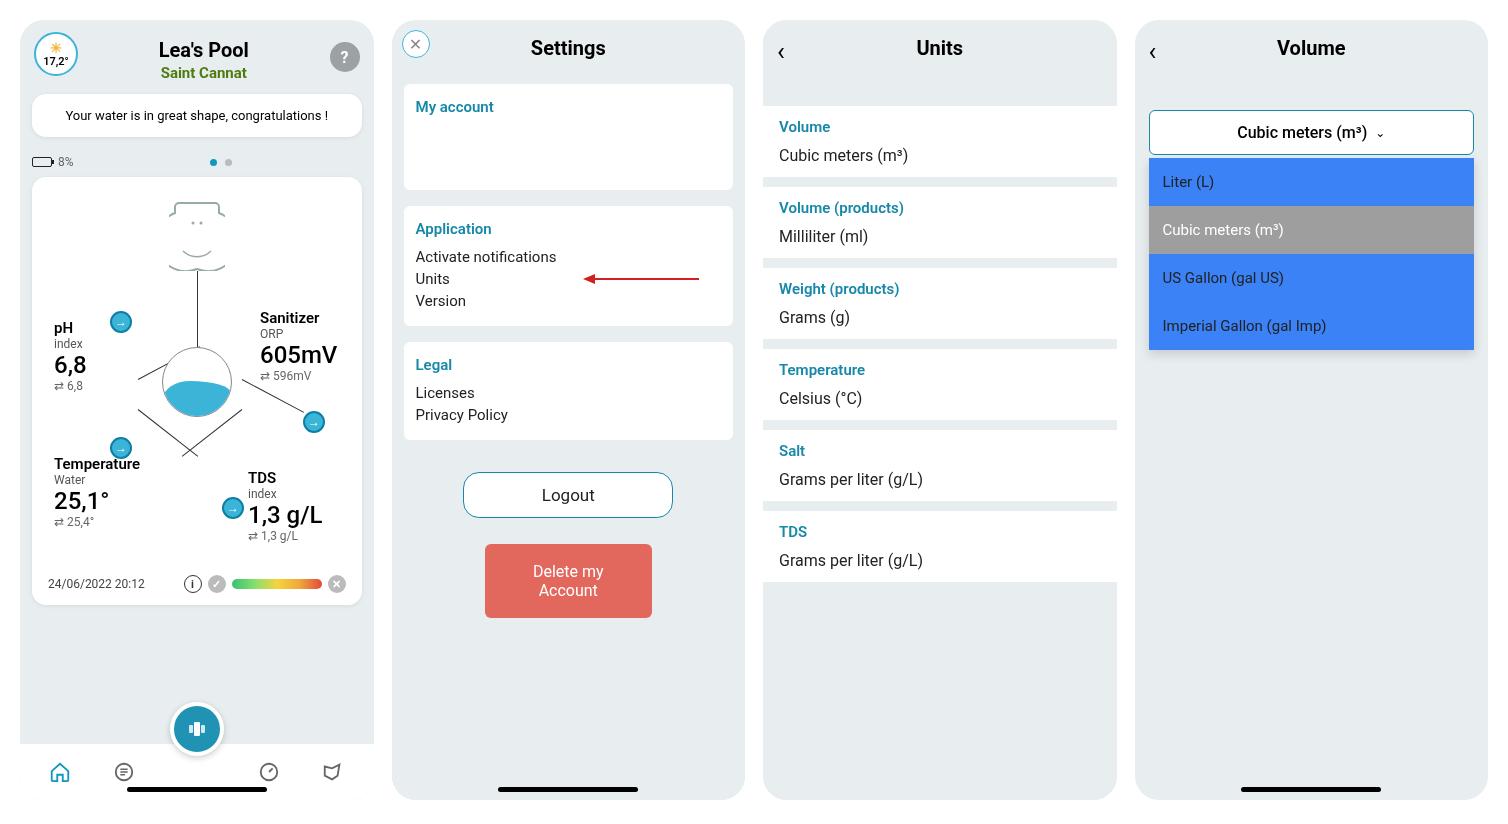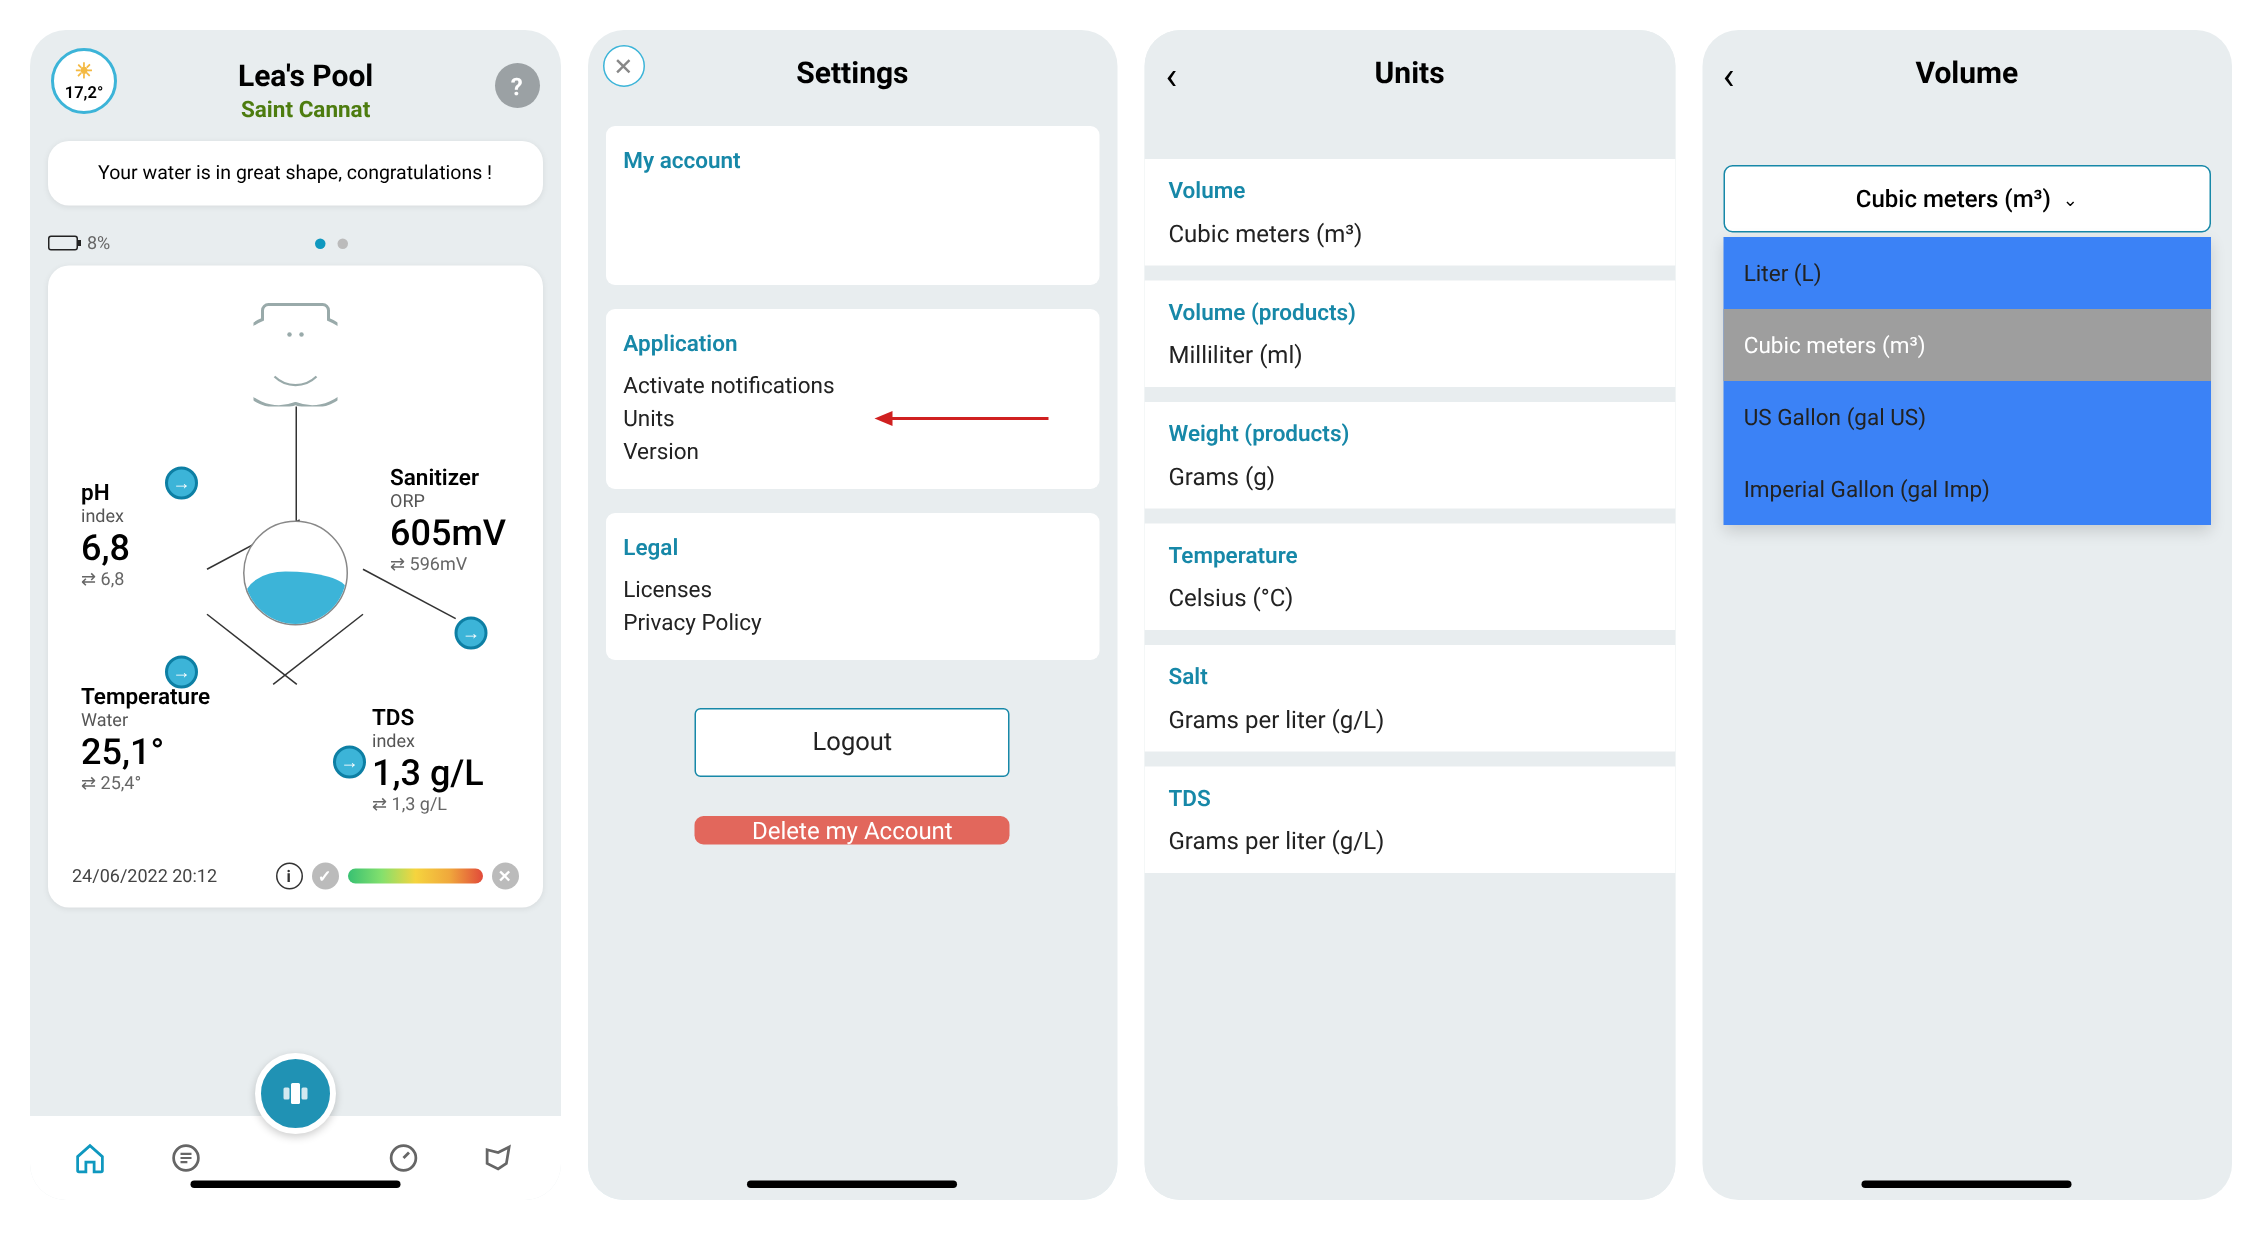--- a/index.html
+++ b/index.html
@@ -50,22 +50,22 @@
 
 
 .s2-header { position: relative; height: 56px; display: flex; align-items: center; justify-content: center; }
 .s2-title { font-size: 20px; font-weight: 700; }
 .close-btn { position: absolute; left: 10px; top: 10px; width: 28px; height: 28px; border-radius: 50%; background: #fff; border: 1px solid #3cb4d8; display: flex; align-items: center; justify-content: center; color: #888; font-size: 16px; }
 .section-card { background: #fff; margin: 8px 12px; border-radius: 6px; padding: 14px 12px; }
 .section-title { color: #1788a8; font-size: 15px; font-weight: 600; margin-bottom: 8px; }
 .section-row { font-size: 15px; color: #222; padding: 2px 0; position: relative; }
 .arrow-annot { position: absolute; right: 20px; top: 4px; }
 .arrow-annot svg { width: 120px; height: 14px; }
-.logout-btn { margin: 24px auto 0; display: block; width: 210px; padding: 12px; background: #fff; border: 1px solid #1788a8; border-radius: 4px; font-size: 17px; color: #222; text-align: center; }
-.delete-btn { margin: 26px auto 0; display: block; width: 210px; padding: 0; background: #e2675c; border: none; border-radius: 6px; font-size: 16px; color: #fff; text-align: center; }
+.logout-btn { margin: 24px auto 0; display: block; width: 210px; padding: 12px; background: #fff; border: 1px solid #1788a8; border-radius: 16px; font-size: 17px; color: #222; text-align: center; }
+.delete-btn { margin: 26px auto 0; display: block; width: 167px; padding: 18px; background: #e2675c; border: none; border-radius: 6px; font-size: 16px; color: #fff; text-align: center; }
 .bg-wave { position: absolute; bottom: 0; left: 0; right: 0; height: 360px; overflow: hidden; z-index: -1; }
 .bg-wave svg { width: 140%; height: 140%; opacity: 0.35; }
 
 
 .s3-header { position: relative; height: 56px; display: flex; align-items: center; justify-content: center; margin-bottom: 30px; }
 .back-btn { position: absolute; left: 14px; top: 16px; font-size: 26px; color: #000; }
 .unit-block { background: #fff; padding: 12px 16px; margin-bottom: 10px; }
 .unit-label { color: #1788a8; font-weight: 600; font-size: 15px; margin-bottom: 10px; }
 .unit-val { font-size: 16px; color: #222; }
 

